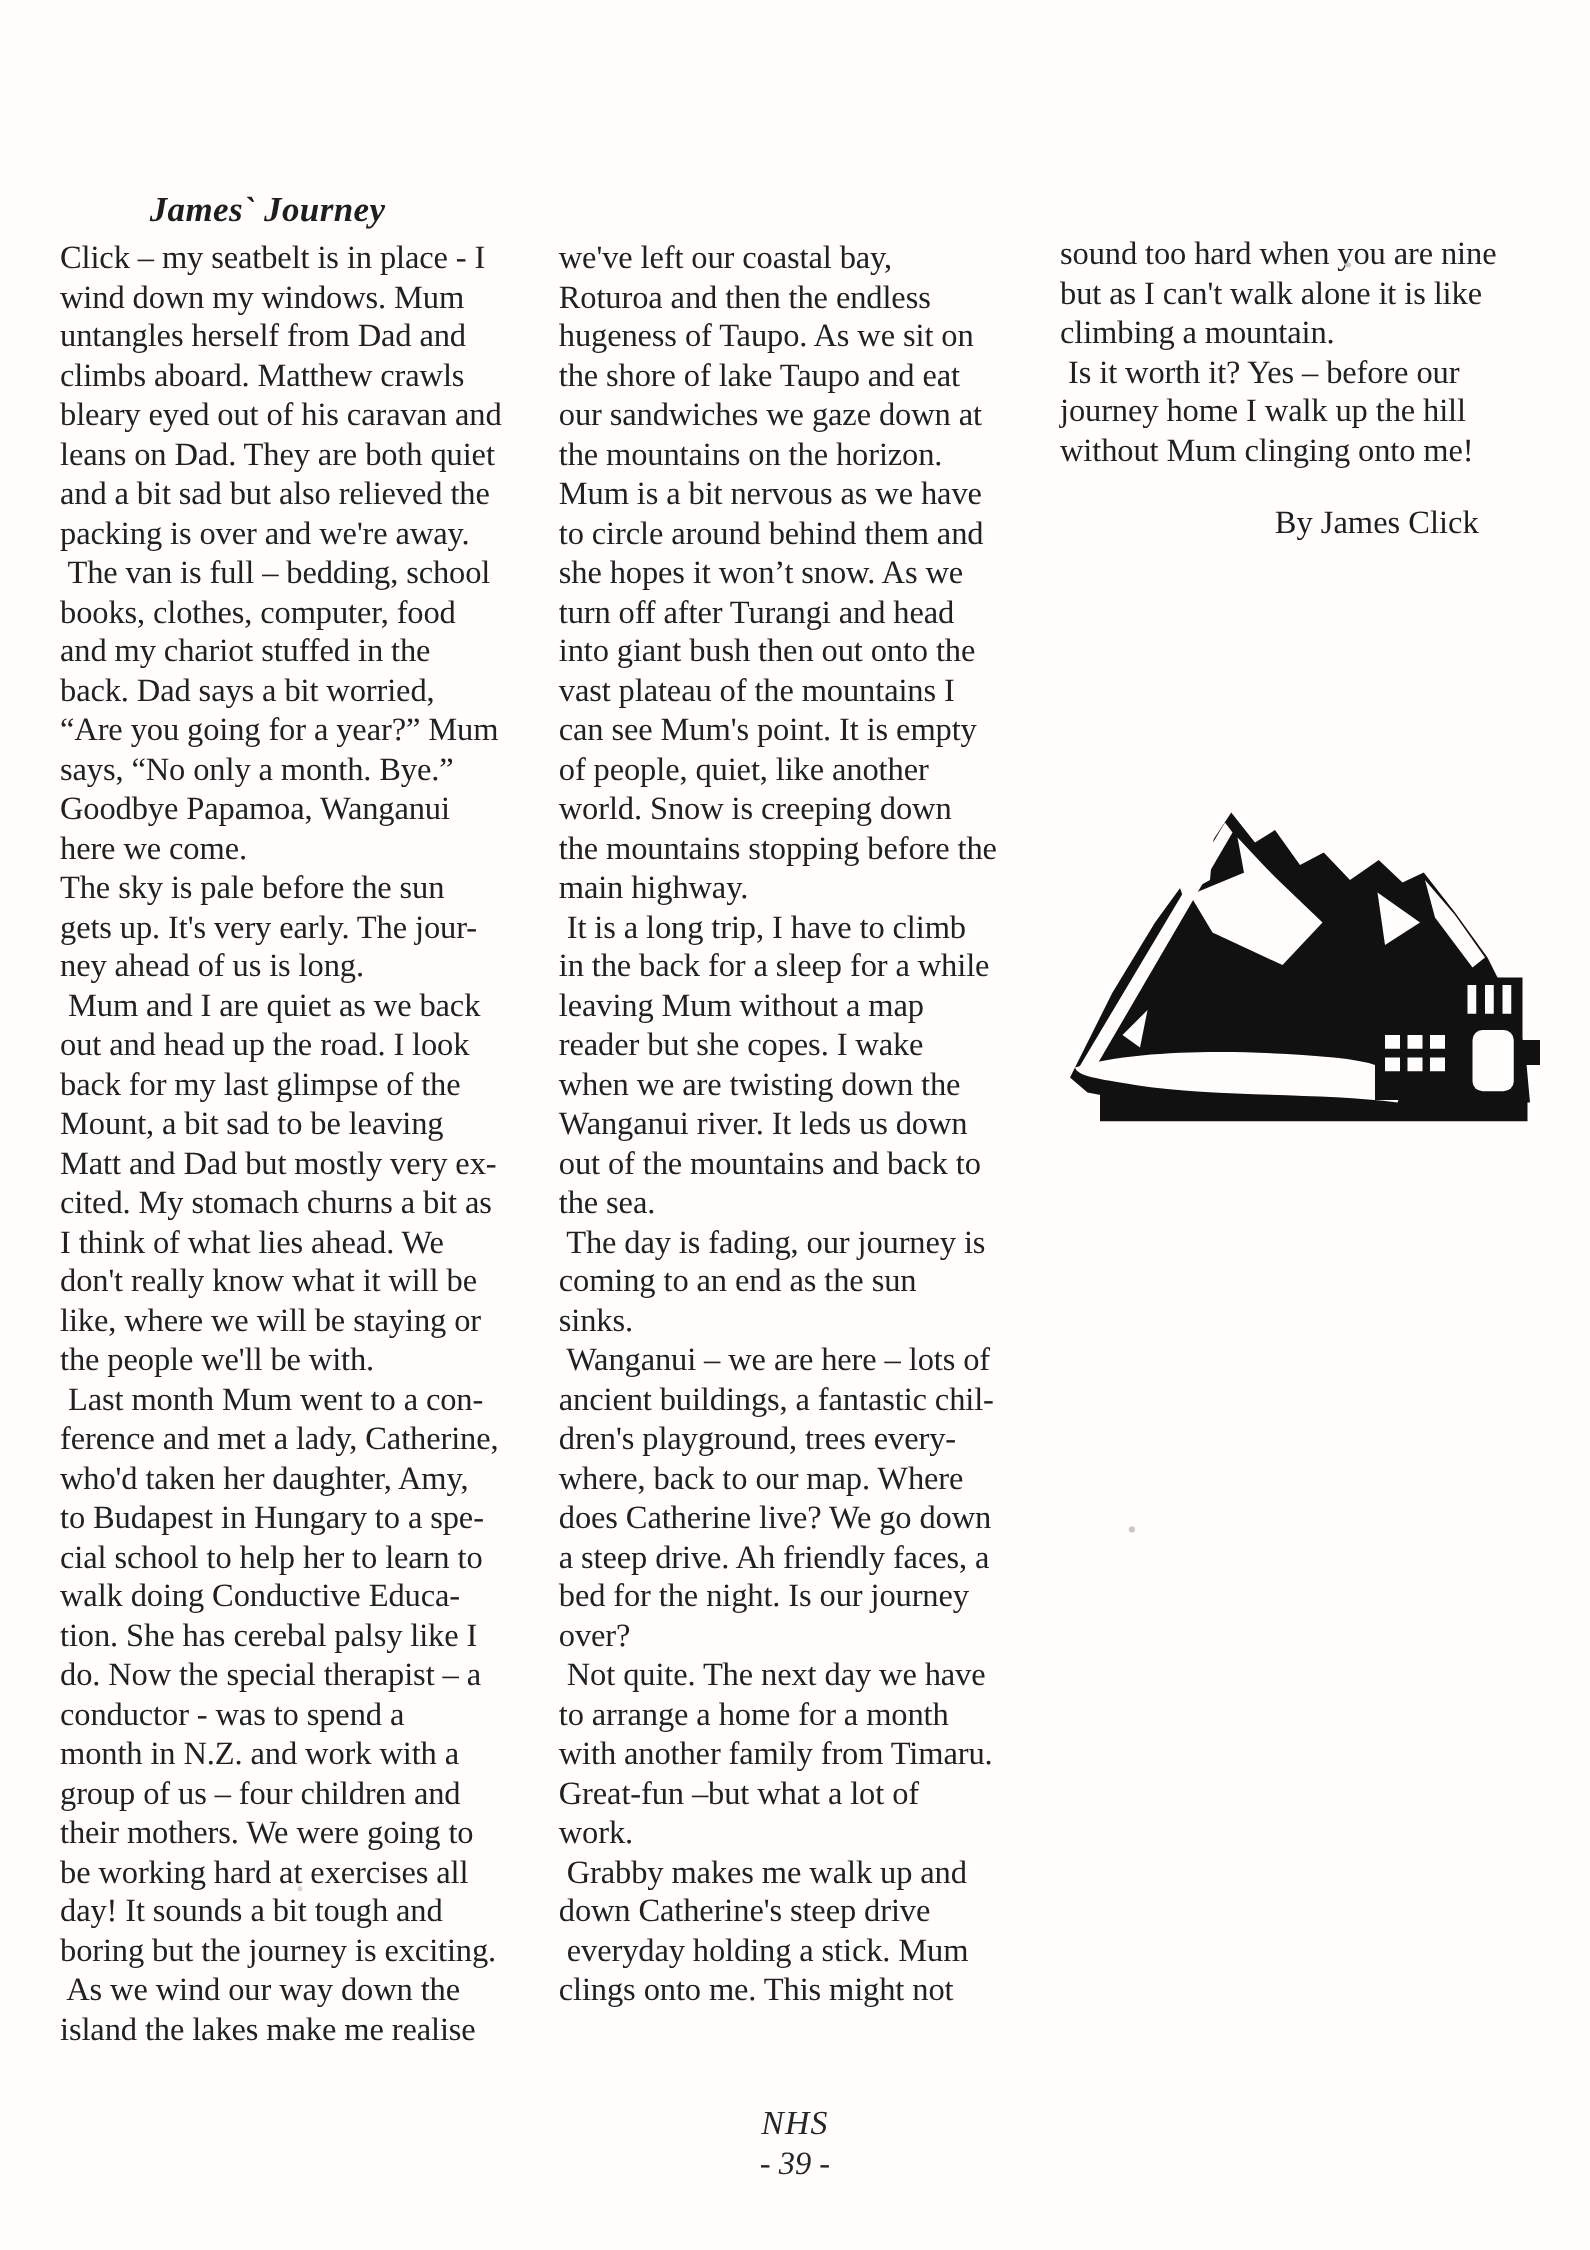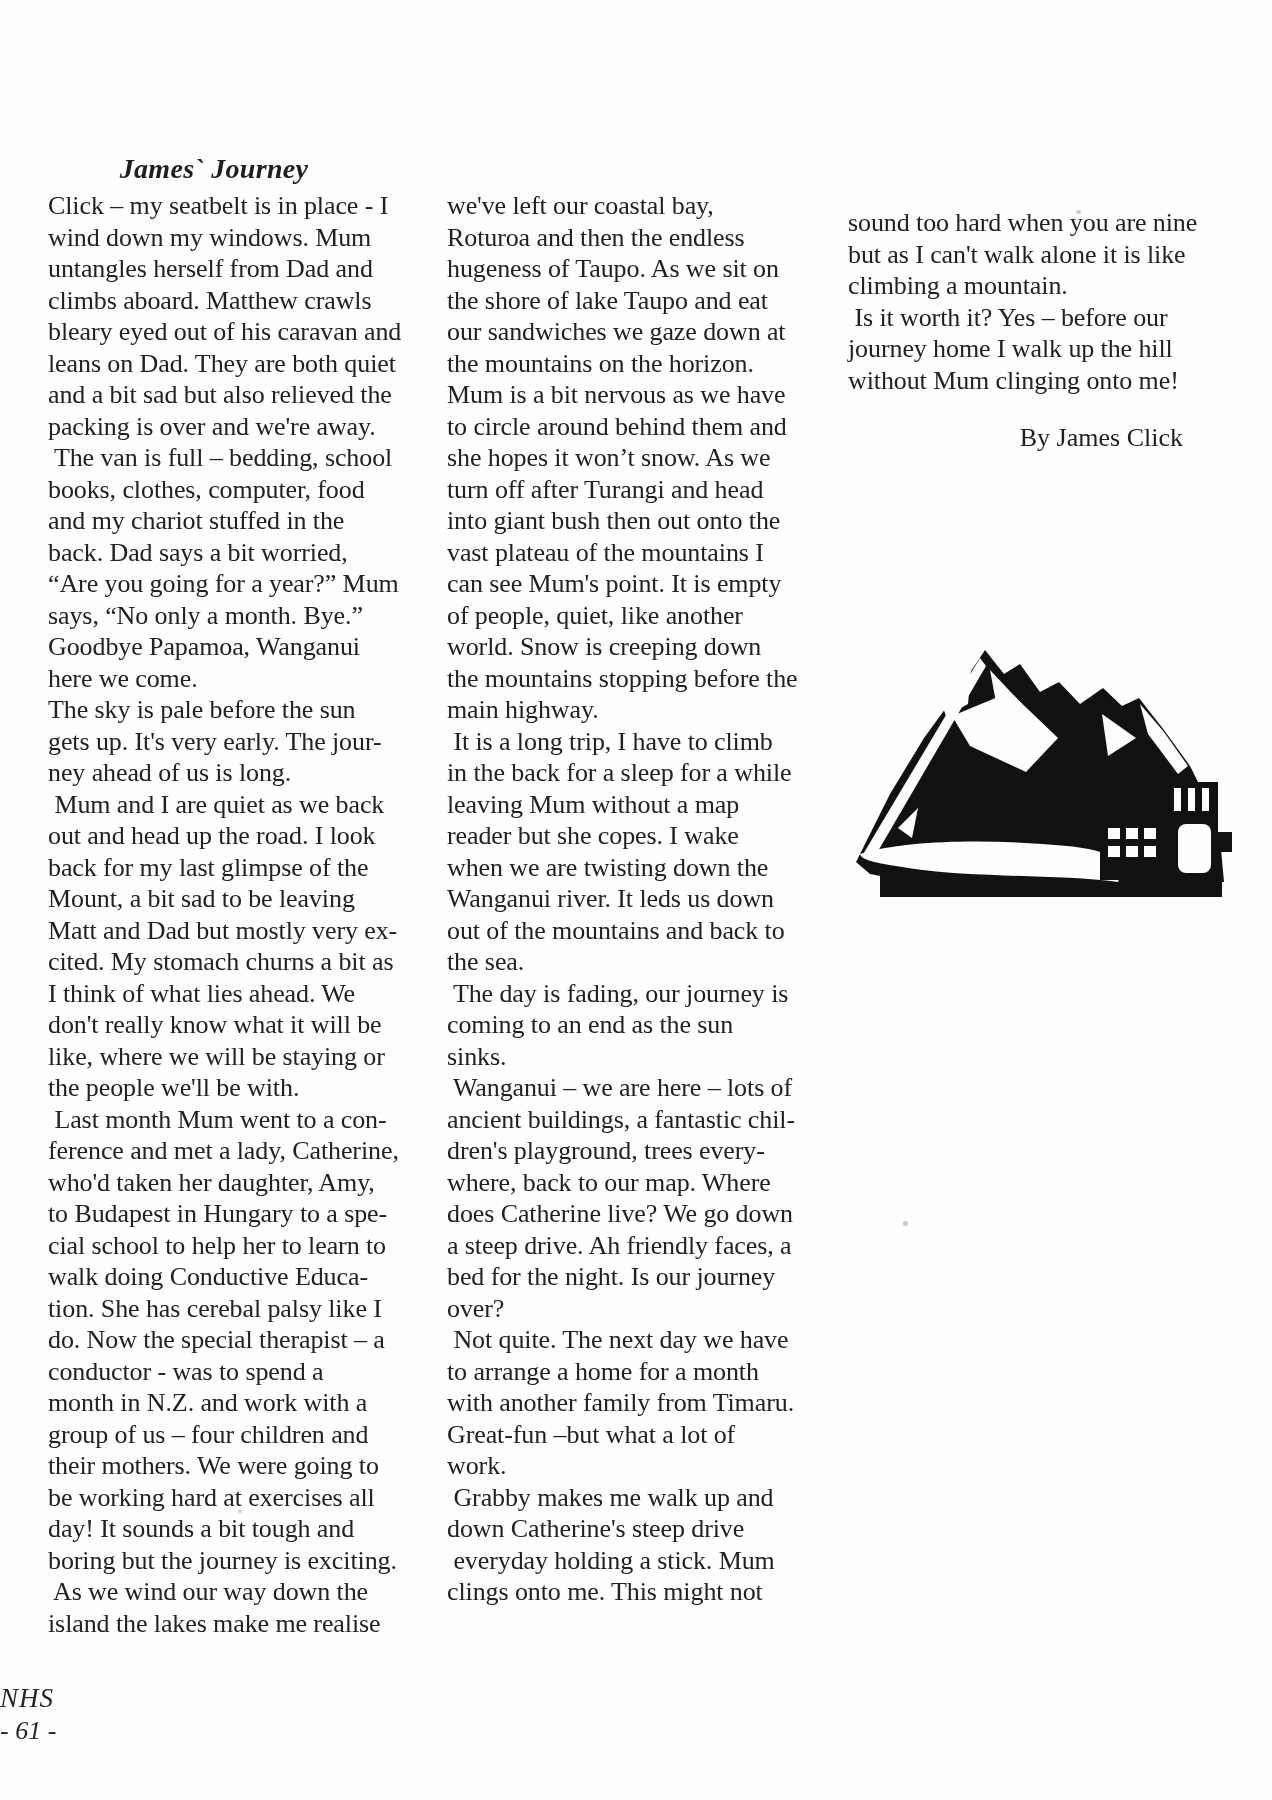--- a/index.html
+++ b/index.html
@@ -5,37 +5,37 @@
   * { margin:0; padding:0; box-sizing:border-box; }
   html,body { background:#ffffff; }
   .page {
     position:relative; width:1272px; height:1800px;
     background:#fffefd; margin:0 auto; overflow:hidden;
     font-family:"Liberation Serif", serif; color:#1e1e1e;
   }
   .col { position:absolute; }
   .col1 { left:48px;  top:152px; width:342px; }
   .col2 { left:447px; top:190px; width:335px; }
-  .col3 { left:848px; top:207px; width:335px; }
+  .col3 { left:848px; top:187px; width:335px; }
   .title {
     font-style:italic; font-weight:bold; font-size:28px; line-height:34px;
     text-align:center; margin:0 10px 4px 0; letter-spacing:0.3px;
   }
   .body-text {
     font-size:26px; line-height:31.5px; white-space:pre;
     letter-spacing:-0.1px; color:#212121;
   }
   .byline {
     margin-top:26px; text-align:right; font-size:26px; line-height:32px;
   }
   .illustration { position:absolute; left:852px; top:642px; width:385px; height:265px; }
   .illustration svg { display:block; width:100%; height:100%; }
   .footer {
     position:absolute; left:0; top:1682px; width:100%;
-    font-style:italic; color:#262626;
+    text-align:center; font-style:italic; color:#262626;
   }
   .masthead   { font-size:27px; line-height:33px; letter-spacing:1px; }
   .page-number{ font-size:26px; line-height:32px; }
   .speck { position:absolute; background:#c9c9c9; border-radius:50%; }
   .speck-1 { left:1076px; top:210px;  width:5px; height:4px; }
   .speck-2 { left:903px;  top:1221px; width:5px; height:5px; }
   .speck-3 { left:238px;  top:1509px; width:4px; height:4px; background:#d4d4d4; }
 </style>
 </head>
 <body>
@@ -184,20 +184,20 @@
         <rect x="256" y="204" width="12" height="11"></rect>
         <rect x="274" y="204" width="12" height="11"></rect>
         <rect x="292" y="204" width="12" height="11"></rect>
         <rect x="326" y="182" width="33" height="49" rx="8"></rect>
       </g>
     </svg>
   </figure>
 
   <footer class="footer">
     <div class="masthead">NHS</div>
-    <div class="page-number">- 61 -</div>
+    <div class="page-number">- 39 -</div>
   </footer>
 
   <div class="speck speck-1"></div>
   <div class="speck speck-2"></div>
   <div class="speck speck-3"></div>
 
 </div>
 
 </body></html>

